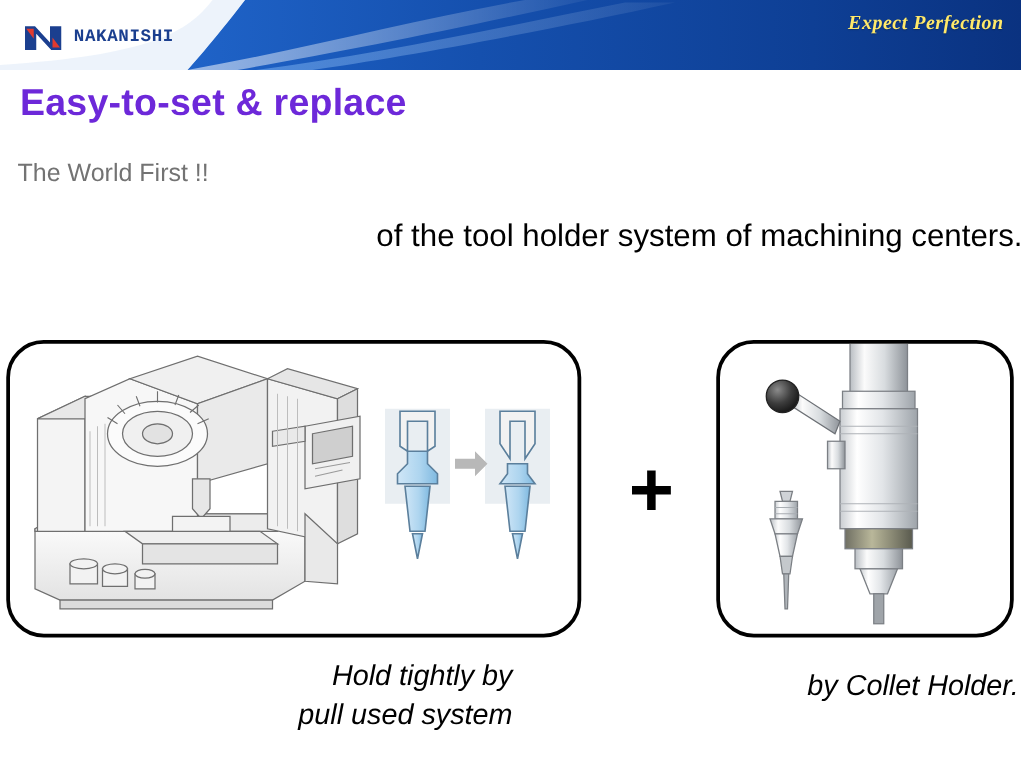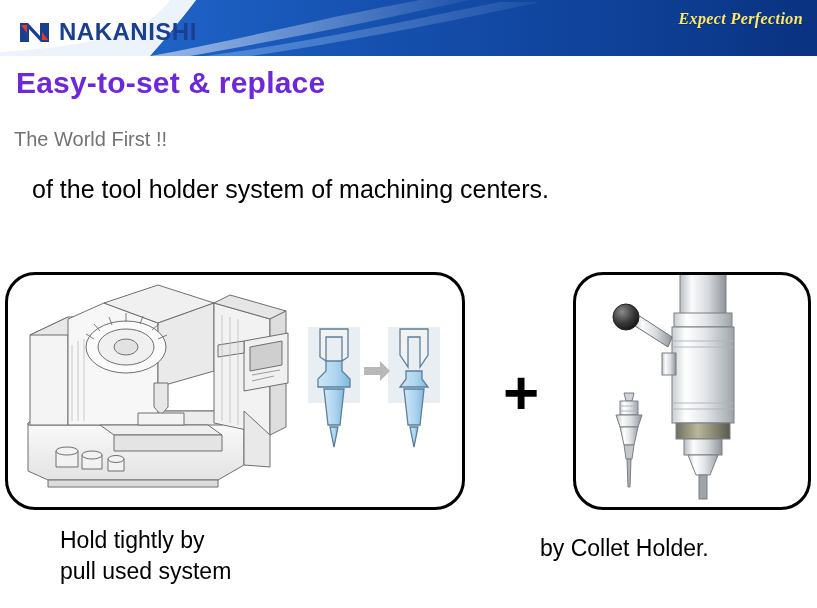--- a/index.html
+++ b/index.html
@@ -36,22 +36,22 @@
     display: flex;
     align-items: center;
     gap: 7px;
     z-index: 5;
   }
   .logo-mark {
     width: 34px; height: 24px;
     position: relative;
   }
   .logo-text {
-    font-family: Liberation Sans, sans-serif;
-    font-size: 24px;
+    font-family: Liberation Mono, monospace;
+    font-size: 14px;
     font-weight: bold;
     color: #1b3f8f;
     letter-spacing: 0.5px;
   }
   .tagline {
     position: absolute;
     right: 14px;
     top: 10px;
     font-family: "Liberation Serif", serif;
     font-style: italic;
@@ -84,21 +84,21 @@
   }
   .para {
     position: absolute;
     left: 28px;
     top: 172px;
     width: 790px;
     font-size: 25px;
     color: #000000;
     line-height: 1.38;
   }
-  .para .l2 { display: block; margin-left: 4px; }
+  .para .l2 { display: block; margin-left: 12px; text-align: right; }
 
   
   .panel-left {
     position: absolute;
     left: 5px;
     top: 272px;
     width: 460px;
     height: 238px;
     border: 3px solid #000000;
     border-radius: 30px;
@@ -124,24 +124,25 @@
     top: 362px;
     font-size: 62px;
     font-weight: bold;
     line-height: 1;
     color: #000000;
   }
 
   
   .caption {
     position: absolute;
-    text-align: left;
+    text-align: right;
     font-size: 23px;
     color: #000000;
     line-height: 1.35;
+    font-style: italic;
   }
   .caption-left {
     left: 60px;
     top: 525px;
     width: 350px;
   }
   .caption-right {
     left: 540px;
     top: 533px;
     width: 275px;

